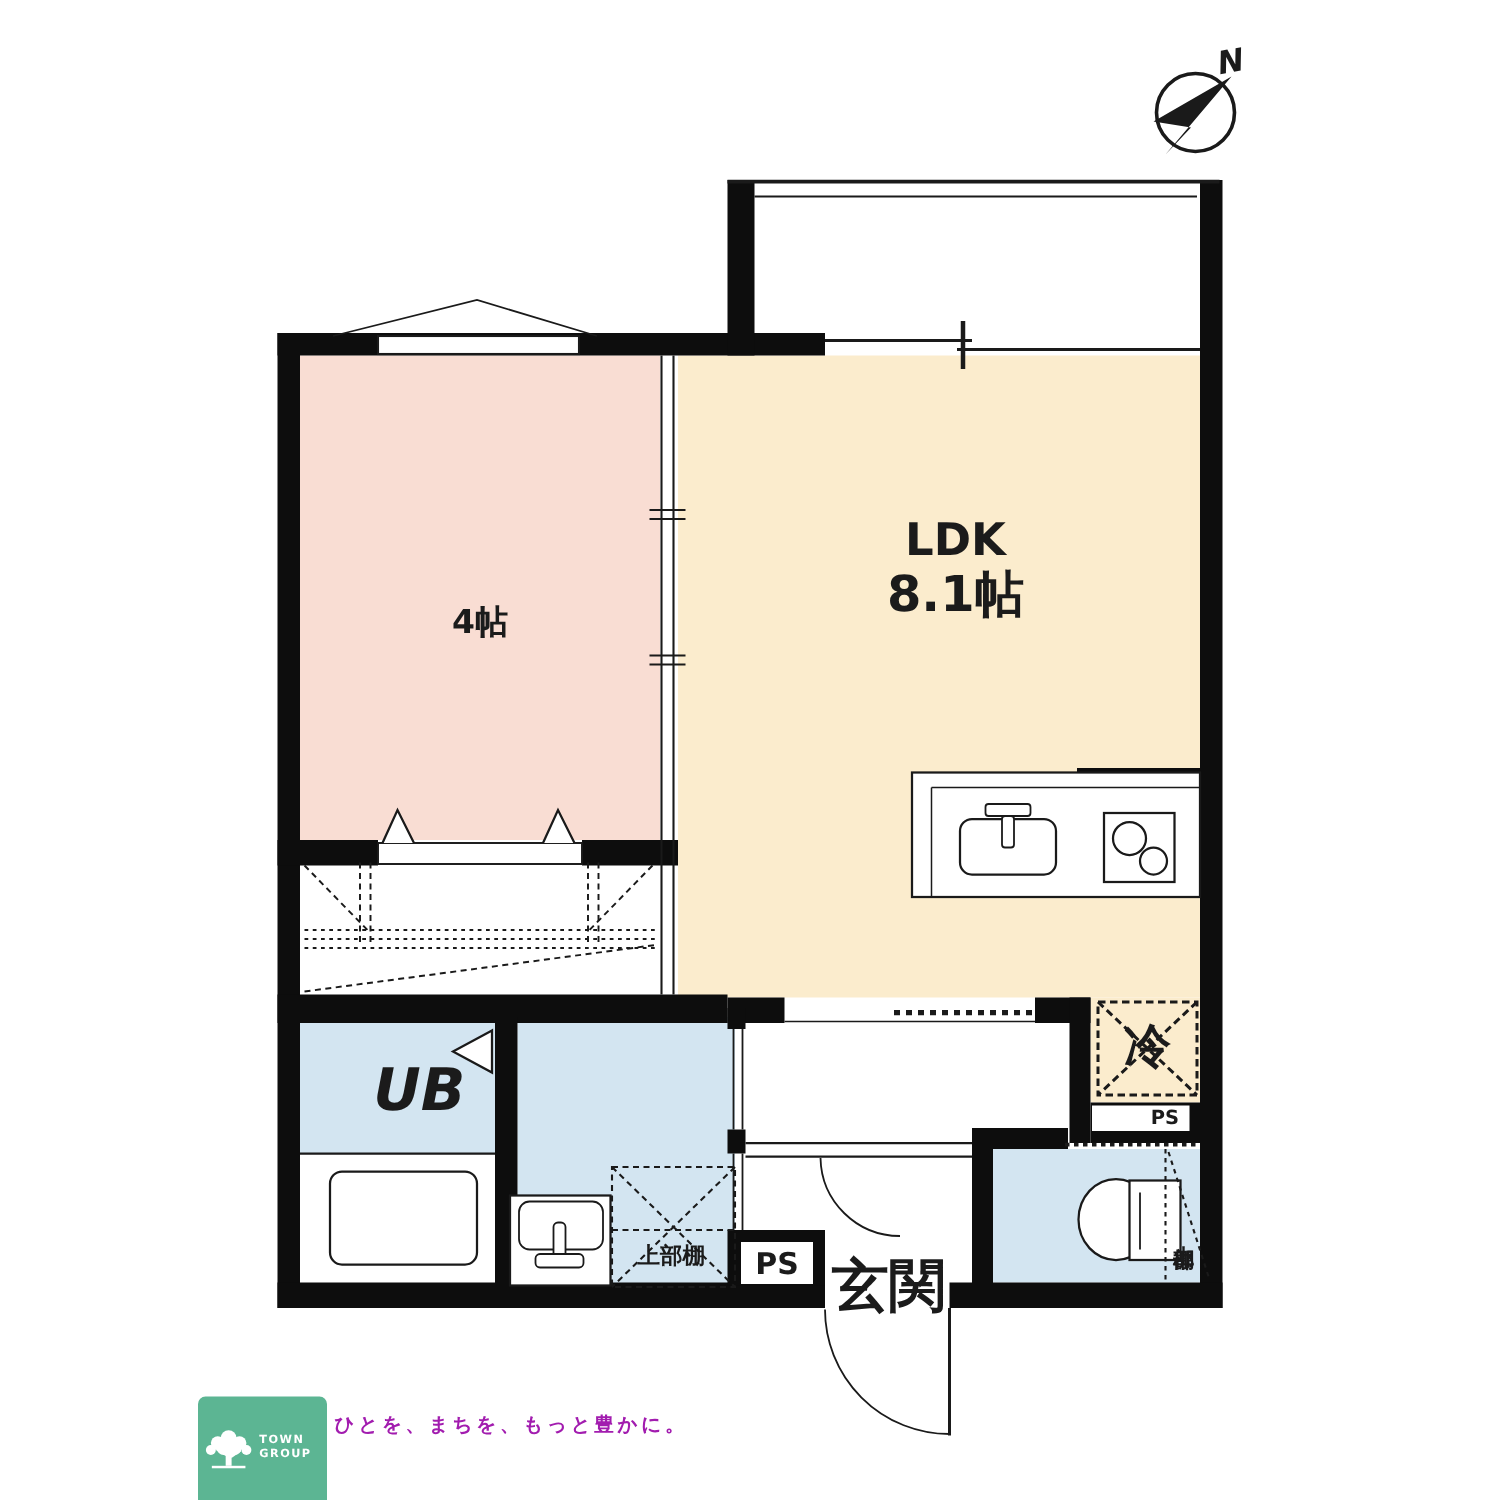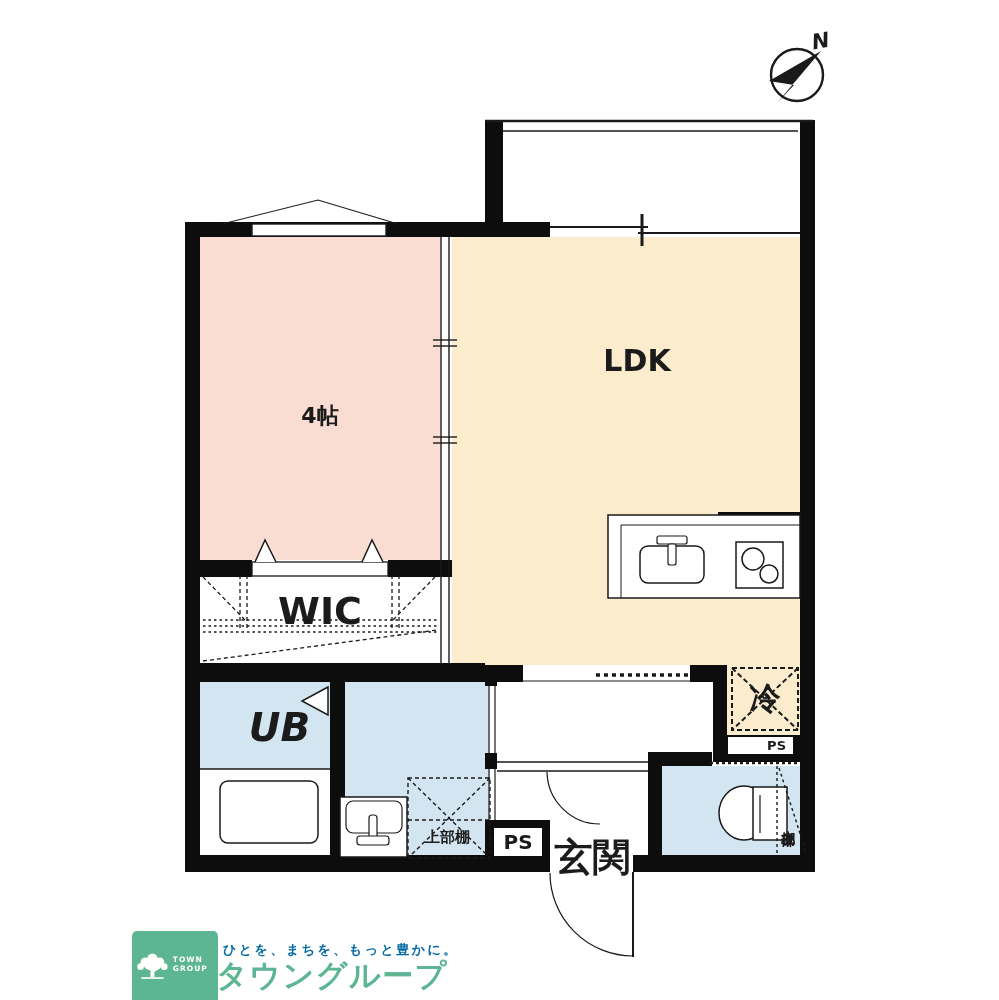--- a/index.html
+++ b/index.html
@@ -11,21 +11,21 @@
   .label .sub{display:block;}
   svg.overlay{position:absolute;left:0;top:0;pointer-events:none;}
   .fill-pink{background:#f9ddd3;}
   .fill-cream{background:#fbeccd;}
   .fill-blue{background:#d3e5f1;}
   .vtext{writing-mode:vertical-rl;text-orientation:upright;letter-spacing:1px;}
   .north{font-style:italic;font-weight:700;font-size:21px;transform:rotate(-10deg);}
   .logo-box{position:absolute;left:132px;top:931px;width:86px;height:69px;background:#5cb593;
             border-radius:5px 5px 0 0;display:flex;flex-direction:row;align-items:center;justify-content:flex-end;}
   .logo-caption{color:#fff;font-size:7.5px;font-weight:700;letter-spacing:1px;margin-bottom:4px;}
-  .tagline{position:absolute;left:223px;top:941px;font-size:13px;font-weight:600;color:#0369a1;letter-spacing:2.5px;}
+  .tagline{position:absolute;left:223px;top:941px;font-size:13px;font-weight:600;color:#a21caf;letter-spacing:2.5px;}
   .brand{position:absolute;left:216px;top:955px;font-size:31px;font-weight:700;color:#5cb593;letter-spacing:1.5px;}
   .ps1{position:absolute;left:728px;top:737px;width:65px;height:17px;background:#fff;
        font-size:13px;font-weight:600;text-align:right;padding-right:7px;box-sizing:border-box;line-height:17px;}
   .ps2{position:absolute;left:494px;top:828px;width:48px;height:28px;background:#fff;
        font-size:20px;font-weight:700;text-align:center;line-height:28px;}
 </style>
 </head>
 <body>
 
 <div class="page">
@@ -197,23 +197,23 @@
   </svg>
 
   <div class="label north" style="left:812px;top:30px;">N</div>
 
   <div class="label" style="left:240px;top:356px;width:160px;">
     <span class="sub" style="font-size:22px;margin-top:48px;">4帖</span>
   </div>
 
   <div class="label" style="left:557px;top:344px;width:160px;">
     <span class="sub" style="font-size:30px;">LDK</span>
+    <span class="sub" style="font-size:33px;">8.1帖</span>
   </div>
 
-  <div class="label" style="left:255px;top:590px;width:130px;font-size:38px;">WIC</div>
   <div class="label" style="left:232px;top:706px;width:95px;font-size:39px;font-style:italic;">UB</div>
   <div class="label" style="left:520px;top:836px;width:145px;font-size:38px;">玄関</div>
   <div class="label" style="left:735px;top:681px;width:60px;font-size:31px;">冷</div>
   <div class="label" style="left:405px;top:829px;width:85px;font-size:15px;font-weight:600;">上部棚</div>
   <div class="label vtext" style="left:780px;top:784px;height:72px;font-size:14px;font-weight:600;">上部棚</div>
 
   <div class="logo-box">
     <svg width="62" height="46" viewBox="0 0 62 46">
       <g fill="#ffffff">
         <circle cx="31" cy="12" r="8"></circle>
@@ -225,15 +225,14 @@
         <circle cx="37" cy="22" r="7"></circle>
         <rect x="28" y="24" width="6" height="16"></rect>
         <path d="M28,30 L18,24 L20,22 L30,28 Z"></path>
         <path d="M34,32 L44,25 L42,23 L32,29 Z"></path>
         <rect x="14" y="40" width="34" height="2.5"></rect>
       </g>
     </svg>
     <span class="logo-caption">TOWN GROUP</span>
   </div>
   <div class="tagline">ひとを、まちを、もっと豊かに。</div>
-  <div class="brand">タウングループ</div>
 
 </div>
 
 </body></html>

